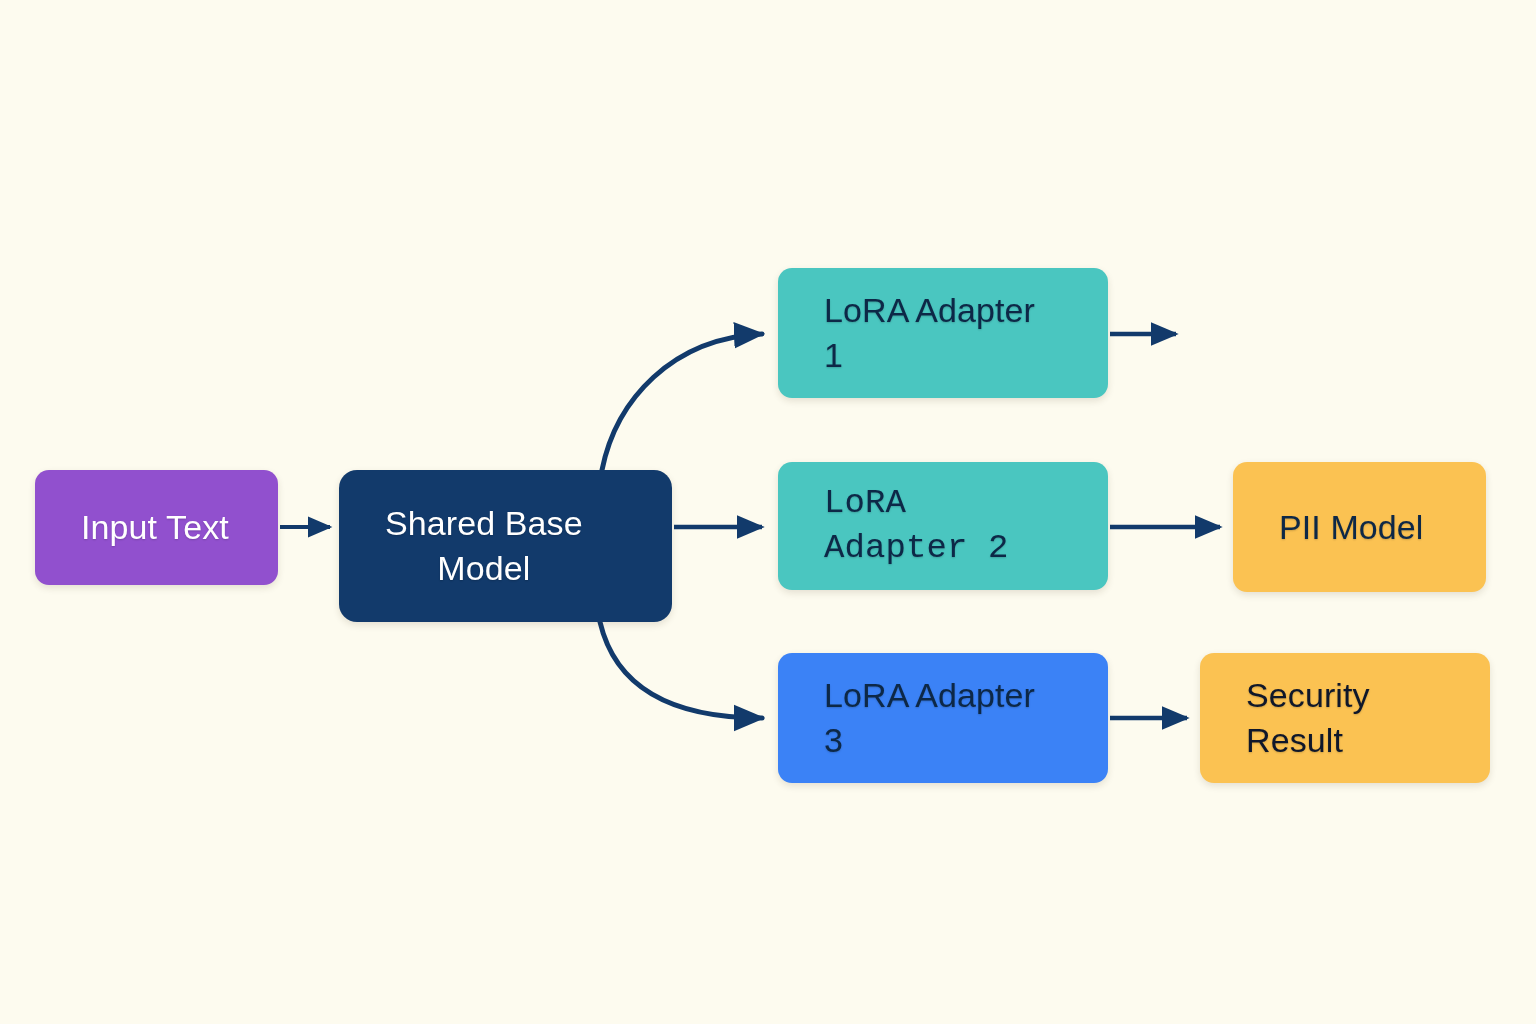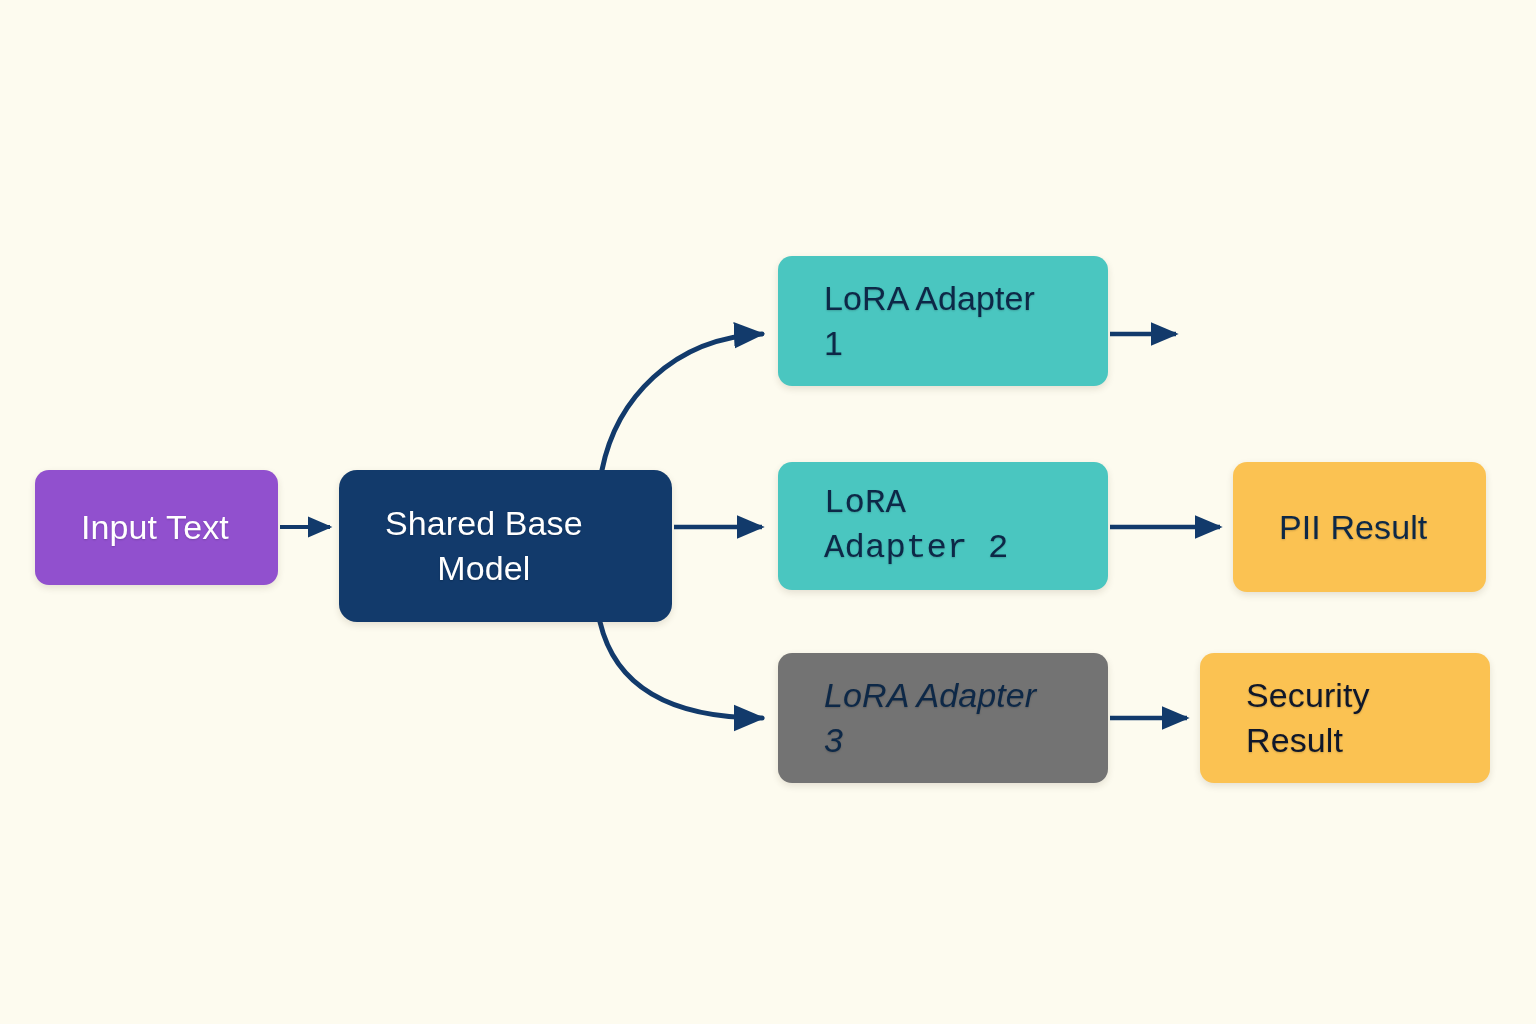--- a/index.html
+++ b/index.html
@@ -83,34 +83,34 @@
 
   <div class="node input-text" style="left: 35px; top: 470px; width: 243px; height: 115px; background: rgb(145, 80, 206); text-align: right;">
     <span class="node-label" style="color: rgb(255, 255, 255);">Input Text</span>
   </div>
 
   <div class="node base-model" style="left: 339px; top: 470px; width: 333px; height: 152px; background: rgb(18, 58, 107);">
     <span class="node-label" style="color: rgb(255, 255, 255); text-align: center;">Shared Base
 Model</span>
   </div>
 
-  <div class="node adapter" style="left: 778px; top: 256px; width: 330px; height: 130px; background: rgb(74, 198, 192);">
+  <div class="node adapter" style="left: 778px; top: 268px; width: 330px; height: 130px; background: rgb(74, 198, 192);">
     <span class="node-label" style="color: rgb(13, 40, 71);">LoRA Adapter 1</span>
   </div>
 
   <div class="node adapter" style="left: 778px; top: 462px; width: 330px; height: 128px; background: rgb(74, 198, 192); font-family: Liberation Mono, monospace;">
     <span class="node-label" style="color: rgb(13, 40, 71);">LoRA Adapter 2</span>
   </div>
 
-  <div class="node adapter" style="left: 778px; top: 653px; width: 330px; height: 130px; background: #737373; font-style: italic;">
+  <div class="node adapter" style="left: 778px; top: 653px; width: 330px; height: 130px; background: #3b82f6;">
     <span class="node-label" style="color: rgb(13, 40, 71);">LoRA Adapter 3</span>
   </div>
 
 
   <div class="node result" style="left: 1233px; top: 462px; width: 253px; height: 130px; background: rgb(251, 194, 82);">
-    <span class="node-label" style="color: rgb(13, 40, 71);">PII Result</span>
+    <span class="node-label" style="color: rgb(13, 40, 71);">PII Model</span>
   </div>
 
   <div class="node result" style="left: 1200px; top: 653px; width: 290px; height: 130px; background: rgb(251, 194, 82);">
     <span class="node-label" style="color: #0f172a;">Security Result</span>
   </div>
 
 </div>
 
 </body></html>

